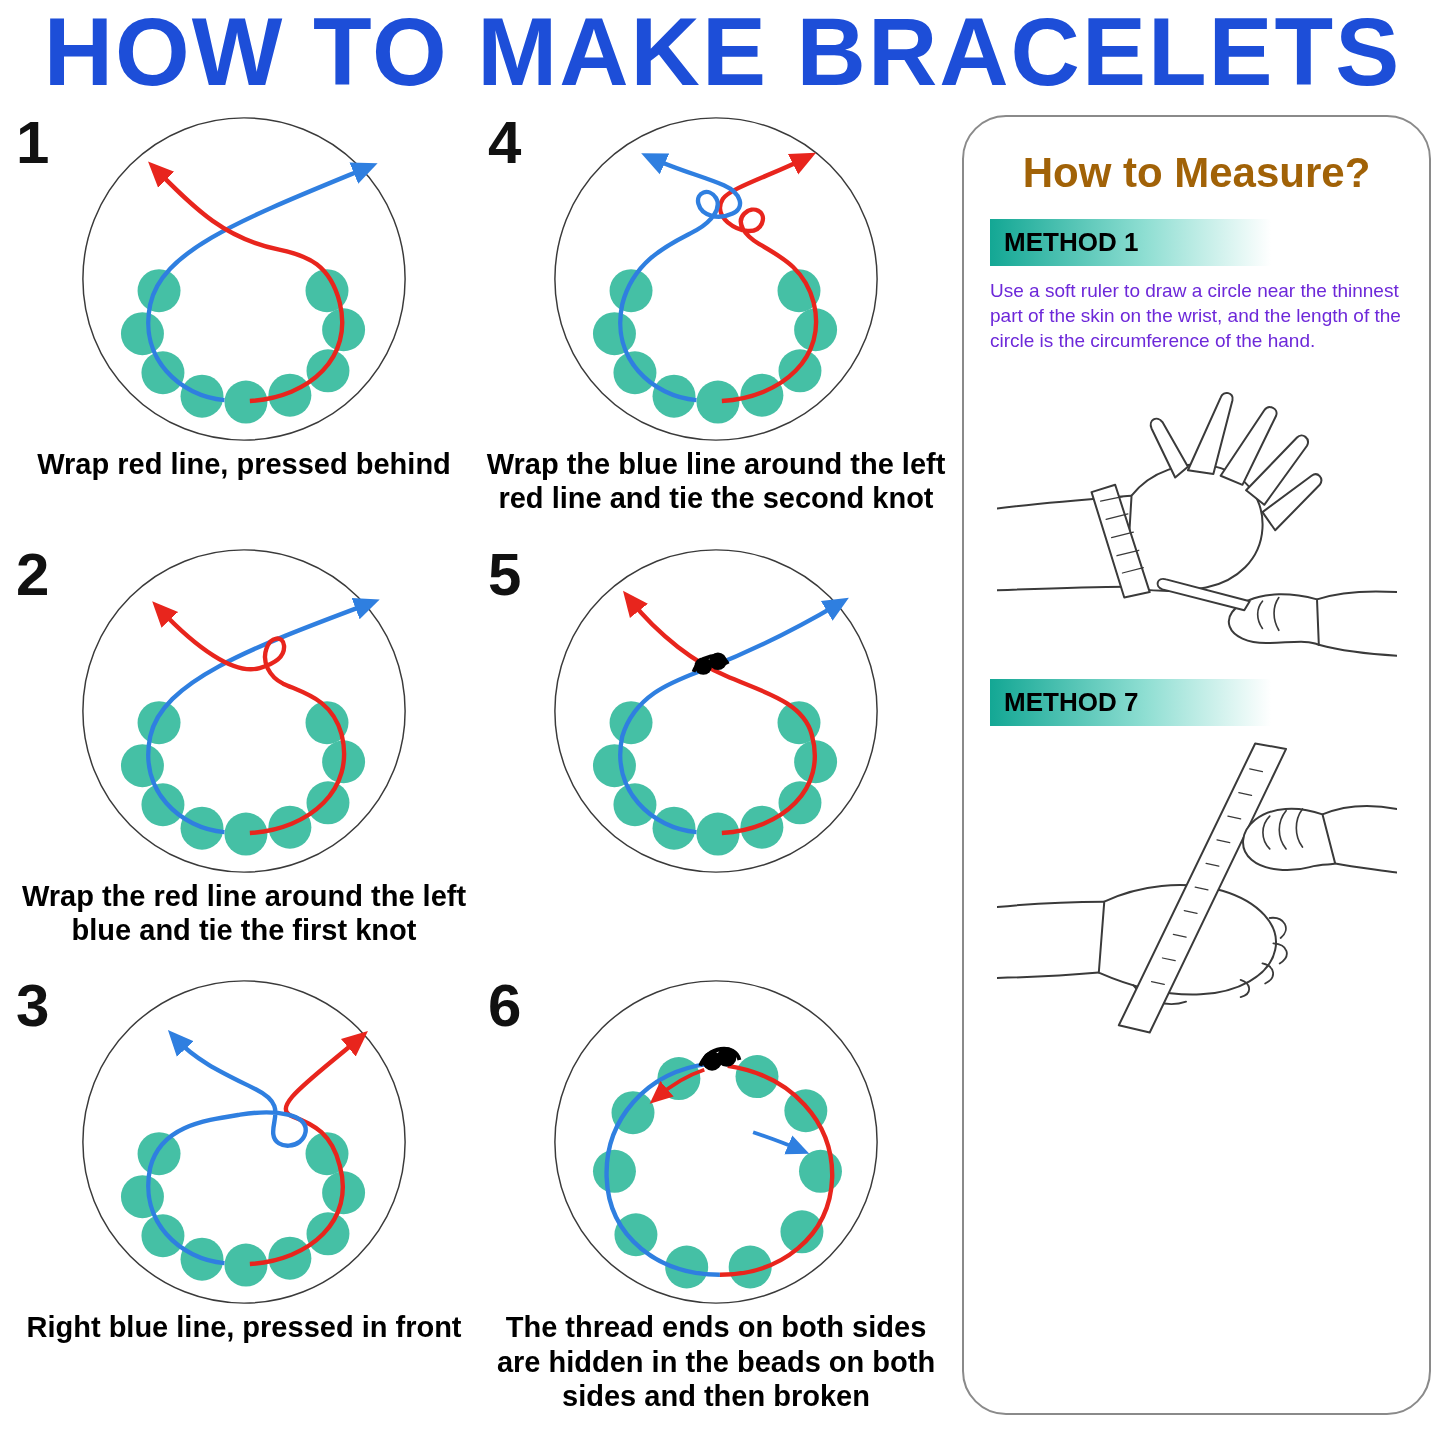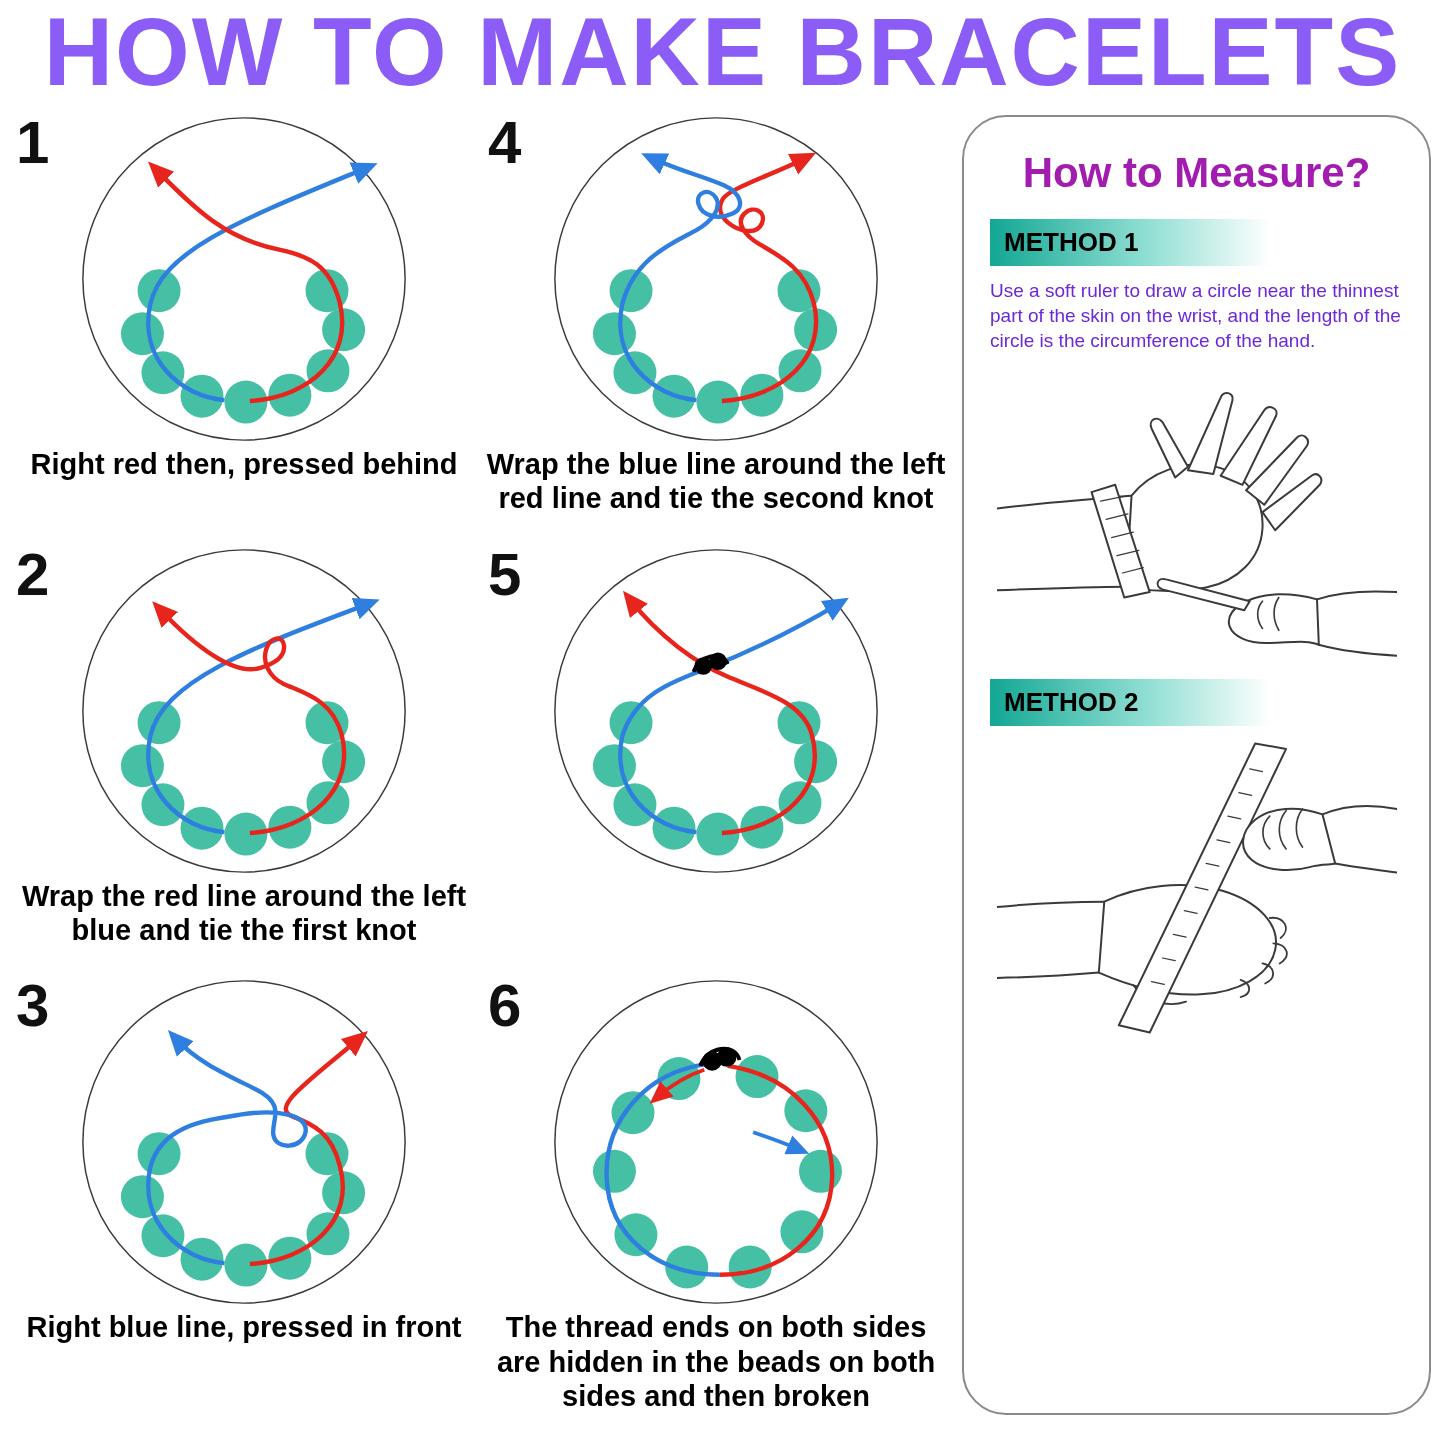--- a/index.html
+++ b/index.html
@@ -1,35 +1,35 @@
 <!DOCTYPE html>
 <html><head>
 <meta charset="utf-8">
 <style>
   * { box-sizing: border-box; margin: 0; padding: 0; }
   body { font-family: "Liberation Sans", sans-serif; background: #fff; }
   .page { width: 1445px; height: 1455px; background: #fff; overflow: hidden; position: relative; }
   .main-title {
-    font-size: 96px; font-weight: 800; color: #8b5cf6; text-align: center;
+    font-size: 96px; font-weight: 800; color: #1d4ed8; text-align: center;
     letter-spacing: 2px; padding-top: 2px; white-space: nowrap; line-height: 1.05;
   }
   .content { display: flex; gap: 6px; padding: 6px 8px 0 8px; }
   .steps-grid { display: grid; grid-template-columns: 472px 472px; width: 944px; }
   .step-cell { position: relative; min-height: 430px; padding-top: 4px; }
   .step-number { position: absolute; left: 8px; top: 4px; font-size: 60px; font-weight: 800; color: #111; line-height: 1; }
   .step-svg { display: block; margin: 0 auto; }
   .step-caption {
     text-align: center; font-size: 29px; color: #000; line-height: 1.18;
     margin: 2px auto 0; max-width: 462px; font-weight: 600;
   }
   .panel {
     flex: 1; border: 2px solid #8a8a8a; border-radius: 44px;
     margin: 6px 6px 0 4px; padding: 24px 26px 16px; height: 1300px;
   }
-  .panel-title { text-align: center; color: #a21caf; font-size: 42px; font-weight: 800; margin: 8px 0 22px; }
+  .panel-title { text-align: center; color: #a16207; font-size: 42px; font-weight: 800; margin: 8px 0 22px; }
   .method-band {
     font-size: 26px; font-weight: 800; color: #000; padding: 8px 14px;
     margin: 14px 0 12px; width: 68%;
     background: linear-gradient(90deg, #13a794 0%, #8eded2 55%, rgba(255,255,255,0) 100%);
   }
   .method-text { font-size: 19px; line-height: 1.32; color: #6d28d9; margin: 0 0 8px; }
   .illus { display: block; margin: 10px auto 16px; }
 </style>
 </head>
 <body>
@@ -64,21 +64,21 @@
             <circle cx="127" cy="290" r="22"></circle>
               <circle cx="172" cy="296" r="22"></circle>
               <circle cx="217" cy="289" r="22"></circle>
             <circle cx="256" cy="264" r="22"></circle>
               <circle cx="272" cy="222" r="22"></circle>
               <circle cx="255" cy="182" r="22"></circle>
           </g>
           <path d="M 150,294 C 105,290 62,252 74,196 C 86,140 170,108 296,56" fill="none" stroke="#2f7fe0" stroke-width="4.5" marker-end="url(#aB)"></path>
           <path d="M 176,295 C 238,291 282,250 268,194 C 258,156 236,146 206,140 C 148,128 118,96 80,58" fill="none" stroke="#e8251d" stroke-width="4.5" marker-end="url(#aR)"></path>
         </svg>
-        <div class="step-caption">Right red then, pressed behind</div>
+        <div class="step-caption">Wrap red line, pressed behind</div>
       </div>
 
       <div class="step-cell">
         <div class="step-number">4</div>
         <svg class="step-svg" width="332" height="332" viewBox="0 0 340 340">
           <circle cx="170" cy="170" r="165" fill="#fff" stroke="#3a3a3a" stroke-width="1.5"></circle>
           <g fill="#45c0a5">
             <circle cx="83" cy="182" r="22"></circle>
               <circle cx="66" cy="226" r="22"></circle>
               <circle cx="87" cy="266" r="22"></circle>
@@ -218,21 +218,21 @@
           <g>
             <path d="M 440,252 C 406,250 376,252 352,260"></path>
             <path d="M 440,322 C 404,320 376,316 354,310"></path>
             <path fill="#fff" d="M 352,260 C 322,252 295,253 277,261 C 260,268 252,279 256,290 C 260,301 276,308 296,308 C 320,308 342,304 354,310 Z"></path>
             <path fill="#fff" d="M 278,262 L 186,238 C 176,235 173,246 182,249 L 272,272 Z"></path>
             <path stroke-width="1.8" d="M 292,262 C 285,270 285,282 292,292 M 310,258 C 303,268 303,282 310,294"></path>
           </g>
         </g>
       </svg>
 
-      <div class="method-band">METHOD 2</div>
+      <div class="method-band">METHOD 7</div>
 
       <svg class="illus" width="400" height="300" viewBox="0 0 440 330">
         <g stroke="#3a3a3a" stroke-width="2.2" fill="none" stroke-linecap="round" stroke-linejoin="round">
           <g>
             <path d="M 0,186 C 40,182 80,180 118,180"></path>
             <path d="M 0,264 C 40,263 78,261 112,258"></path>
             <path fill="#fff" d="M 118,180 C 156,162 205,156 248,168 C 288,180 312,206 306,233 C 300,262 264,280 224,282 C 184,284 144,272 112,258 Z"></path>
             <path stroke-width="2" d="M 300,198 C 316,196 324,210 312,220 M 304,226 C 320,227 324,240 311,248 M 292,248 C 306,251 308,264 295,270 M 268,266 C 280,270 281,282 268,285"></path>
             <path stroke-width="2" d="M 150,272 C 162,290 188,297 208,290"></path>
           </g>

